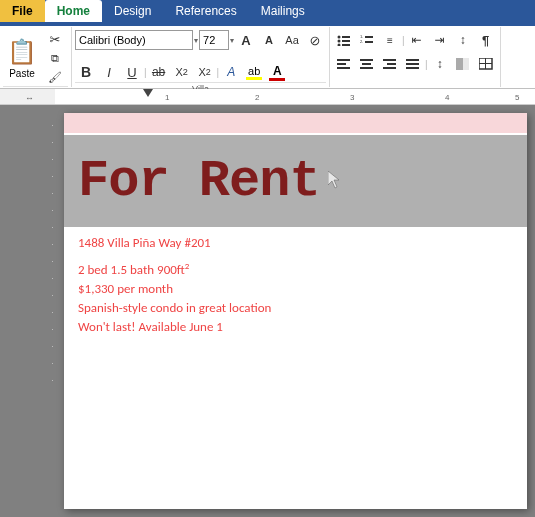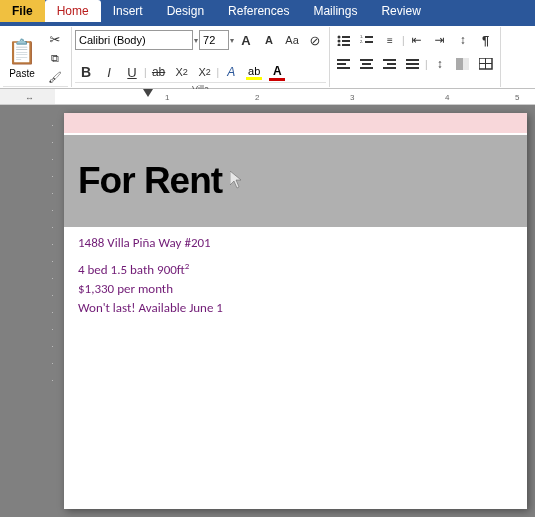--- a/index.html
+++ b/index.html
@@ -16,22 +16,22 @@
       padding: 4px 12px;
       font-size: 12px;
       color: #fff;
       cursor: pointer;
       height: 22px;
       display: flex;
       align-items: center;
     }
     .tab.active {
       background: #fff;
-      color: #b91c1c;
-      font-weight: 400;
+      color: #15803d;
+      font-weight: 700;
       border-top-left-radius: 3px;
       border-top-right-radius: 3px;
     }
 
     
     .ruler {
       height: 16px;
       background: #f0f0f0;
       border-bottom: 1px solid #ccc;
       display: flex;
@@ -76,33 +76,33 @@
 
     .for-rent-section {
       background: #b0b0b0;
       margin: 0;
       padding: 16px 14px;
       min-height: 90px;
       display: flex;
       align-items: center;
     }
     .for-rent-text {
-      font-size: 37px;
+      font-size: 52px;
       font-weight: 900;
-      color: #000000;
-      font-family: Liberation Sans, sans-serif;
+      color: #7f1d1d;
+      font-family: Liberation Mono, monospace;
       letter-spacing: -1px;
     }
 
     .doc-body {
       padding: 8px 14px;
     }
     .doc-line {
       font-size: 13px;
-      color: #701a75;
+      color: #ef4444;
       margin-bottom: 4px;
       font-family: 'Calibri', Arial, sans-serif;
     }
     sup { font-size: 9px; }
 
     
     .app {
       display: flex;
       flex-direction: column;
       height: 517px;
@@ -210,33 +210,27 @@
 <div class="app">
 
   <div class="tab-bar">
     <div class="tab" style="background:#f0c040;color:#000;font-weight:600;">
         <span>File</span>
       </div>
     <div class="tab active">
         <span>Home</span>
       </div>
     <div class="tab">
-        <span>Insert</span>
-      </div>
-    <div class="tab">
         <span>Design</span>
       </div>
     <div class="tab">
         <span>References</span>
       </div>
     <div class="tab">
         <span>Mailings</span>
-      </div>
-    <div class="tab">
-        <span>Review</span>
       </div>
   </div>
 
   <div class="ribbon-wrapper">
     <div class="ribbon-top">
 
       <div class="r-group">
         <div class="r-group-content">
           <div class="icon-btn-lg" style="width:38px;">
             <span style="font-size:24px;color:#2b579a;">📋</span>
@@ -424,21 +418,22 @@
 
           <span style="display:inline-block;width:2px;height:60px;background:transparent;margin-left:4px;vertical-align:middle;"></span>
           <svg width="16" height="20" style="margin-left:2px;opacity:0.7;">
             <polygon points="0,0 0,14 4,10 7,17 9,16 6,9 11,9" fill="white" stroke="#333" stroke-width="0.5"></polygon>
           </svg>
         </div>
 
         <div class="doc-body">
           <p class="doc-line">1488 Villa Piña Way #201</p>
           <p class="doc-line" style="margin-top:10px;">
-            <span>4 bed 1.5 bath 900ft</span><sup>2</sup>
+            <span>2 bed 1.5 bath 900ft</span><sup>2</sup>
           </p>
           <p class="doc-line">$1,330 per month</p>
+          <p class="doc-line">Spanish-style condo in great location</p>
           <p class="doc-line">Won't last! Available June 1</p>
         </div>
       </div>
     </div>
   </div>
 </div>
 
 </body></html>

